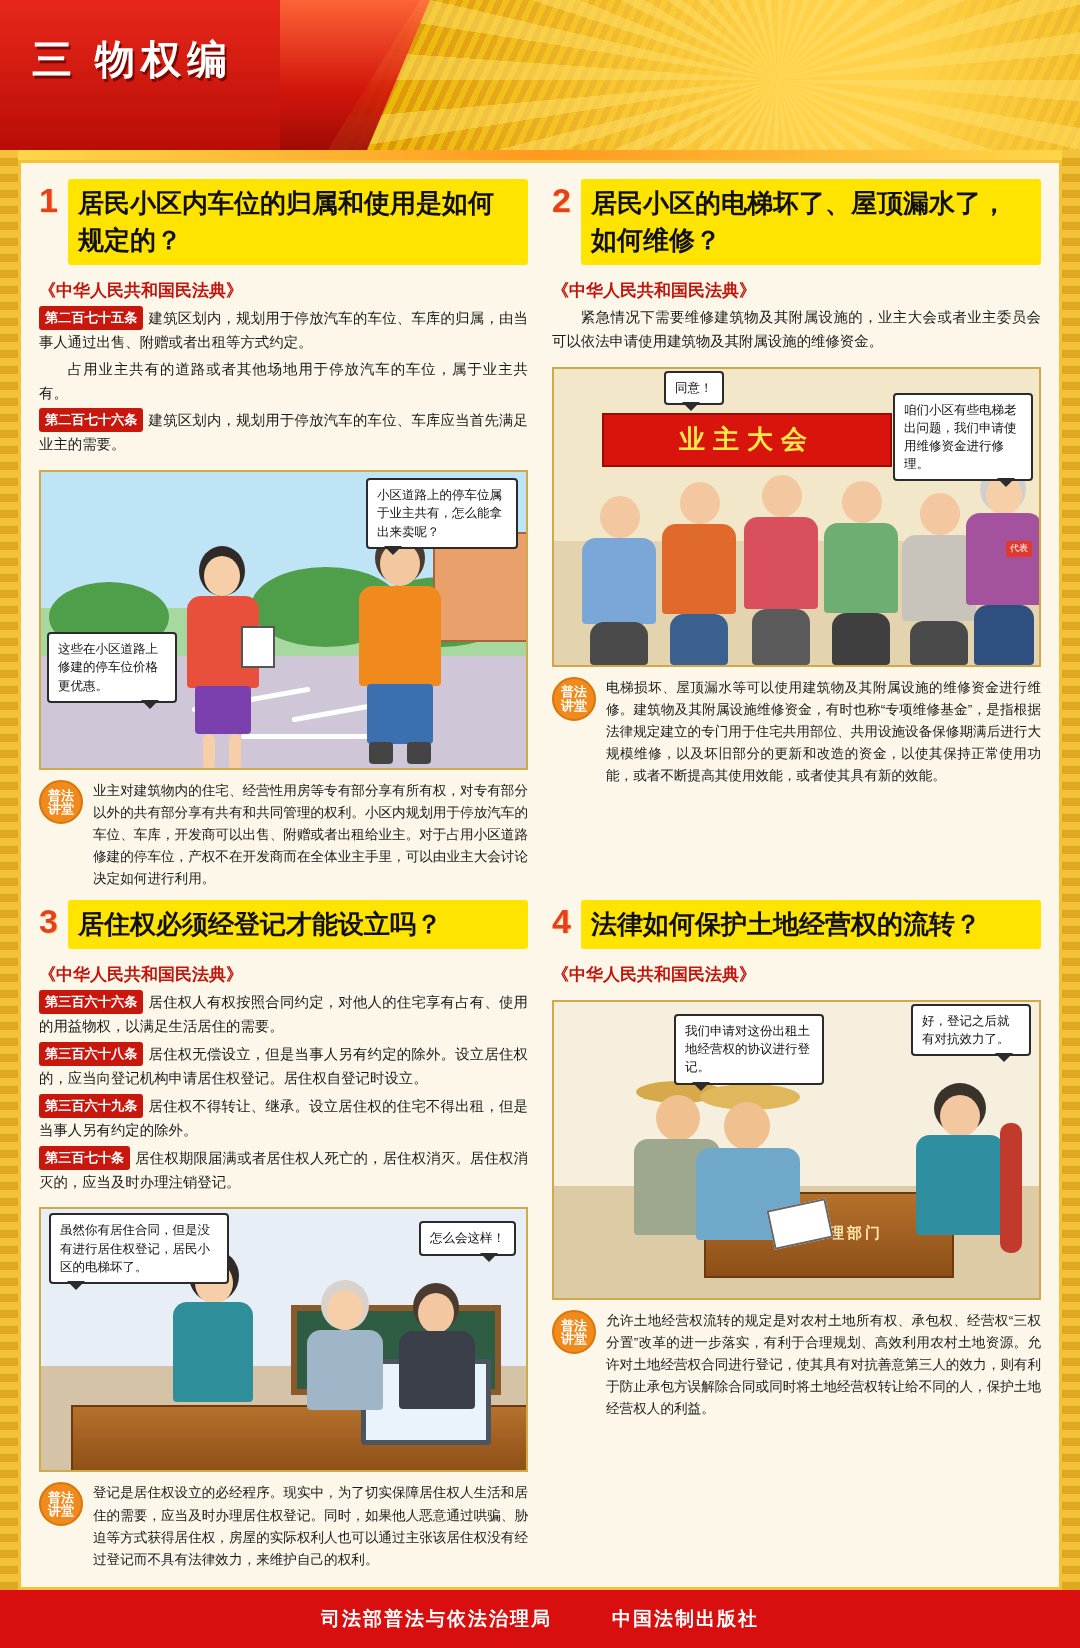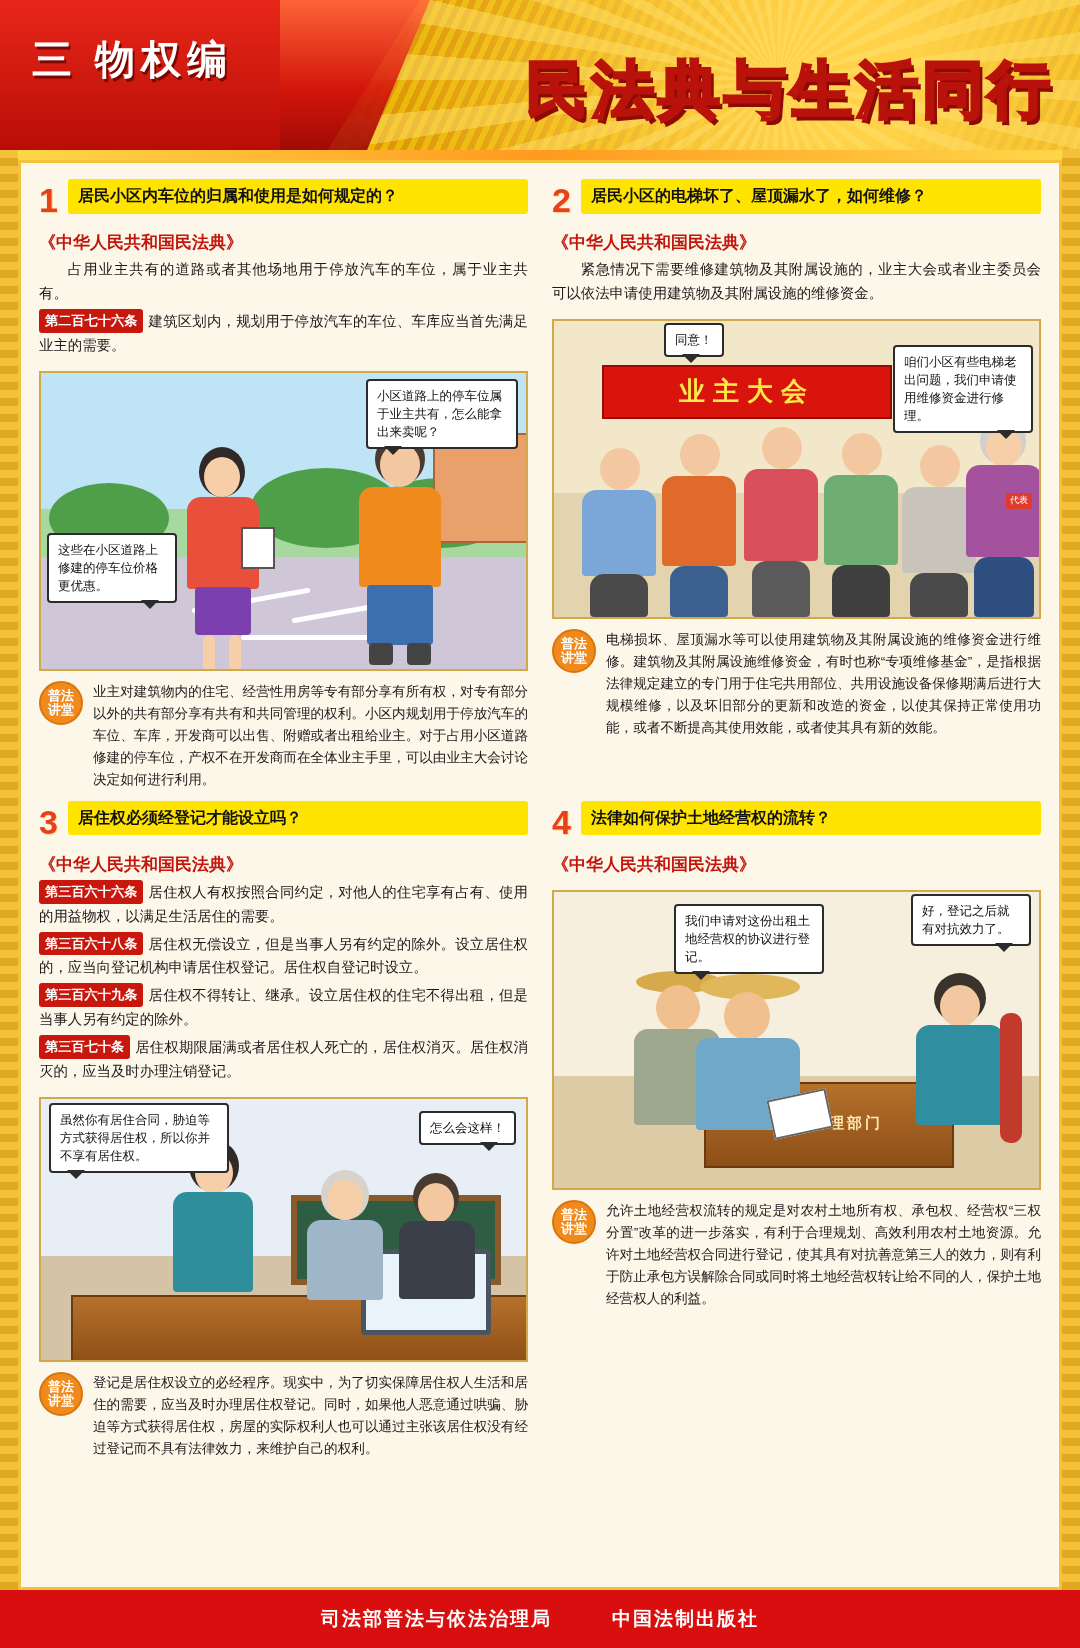--- a/index.html
+++ b/index.html
@@ -75,21 +75,21 @@
 
   
   .qhead { display:flex; align-items:flex-start; gap:10px; margin-bottom:6px; }
   .qnum {
     font-size:34px; font-weight:bold; color:#e8411a;
     line-height:1; padding-top:4px; flex:0 0 auto;
     text-shadow:1px 1px 0 #ffd9a0;
   }
   .qtitle {
     background:#ffe400;
-    color:#111; font-weight:bold; font-size:16px; line-height:1.42;
+    color:#111; font-weight:bold; font-size:26px; line-height:1.42;
     padding:6px 10px; border-radius:3px; flex:1;
   }
 
   
   .lawsrc {
     color:#c2150c; font-weight:bold; font-size:17px;
     margin:8px 0 4px 0;
   }
   .lawbody { font-size:14.4px; line-height:1.66; color:#1a1a1a; text-align:justify; }
   .lawbody p { margin:0 0 3px 0; }
@@ -178,36 +178,36 @@
   .side-edge-l{ left:0; } .side-edge-r{ right:0; }
 </style>
 </head>
 <body>
 
 <div class="banner">
   <div class="banner-rays"></div>
   <div class="red-drape"></div>
   <div class="drape-fold"></div>
   <div class="section-label">三 物权编</div>
-  <div class="banner-title">民法典与生活同行</div>
 </div>
 <div class="banner-bottom-stripe"></div>
 <div class="side-edge-l"></div>
 <div class="side-edge-r"></div>
 
 <div class="sheet">
   <div class="grid">
 
     <div class="col">
       <div class="qhead">
         <div class="qnum">1</div>
         <div class="qtitle">居民小区内车位的归属和使用是如何规定的？</div>
       </div>
       <div class="lawsrc">《中华人民共和国民法典》</div>
       <div class="lawbody">
+        <p><span class="art">第二百七十五条</span><span>建筑区划内，规划用于停放汽车的车位、车库的归属，由当事人通过出售、附赠或者出租等方式约定。</span></p>
         <p class="indent"><span>占用业主共有的道路或者其他场地用于停放汽车的车位，属于业主共有。</span></p>
         <p><span class="art">第二百七十六条</span><span>建筑区划内，规划用于停放汽车的车位、车库应当首先满足业主的需要。</span></p>
       </div>
 
       <div class="illus h1">
         <div class="bush" style="left:8px; top:110px; width:120px; height:70px;"></div>
         <div class="bush" style="left:210px; top:95px; width:150px; height:80px;"></div>
         <div class="bush" style="left:330px; top:105px; width:140px; height:70px;"></div>
         <div class="house" style="left:392px; top:60px; width:96px; height:110px;"></div>
         <div class="road-line" style="left:150px; top:225px; width:120px; transform:rotate(-10deg);"></div>
@@ -333,21 +333,21 @@
           <div class="head" style="left:22px; top:0px; width:48px; height:50px; background:#d8d2cb;"></div>
           <div class="head" style="left:28px; top:10px; width:36px; height:40px; background:#f6cfa8;"></div>
           <div class="body" style="left:8px; top:50px; width:76px; height:80px; background:#9fb6c9;"></div>
         </div>
         <div class="fig" style="left:350px; bottom:62px; width:96px; height:125px;">
           <div class="head" style="left:22px; top:0px; width:46px; height:48px; background:#4a3a30;"></div>
           <div class="head" style="left:27px; top:10px; width:36px; height:40px; background:#f3c79f;"></div>
           <div class="body" style="left:8px; top:48px; width:76px; height:78px; background:#3a3f4a;"></div>
         </div>
 
-        <div class="bubble tail-bl" style="left:8px; top:4px; max-width:180px;">虽然你有居住合同，胁迫等方式获得居住权，所以你并不享有居住权。</div>
+        <div class="bubble tail-bl" style="left:8px; top:4px; max-width:180px;">虽然你有居住合同，但是没有进行居住权登记，居民小区的电梯坏了。</div>
         <div class="bubble tail-br" style="right:10px; top:12px; max-width:110px;">怎么会这样！</div>
       </div>
 
       <div class="comment">
         <div class="stamp">
           <span>普法</span>
           <span>讲堂</span>
         </div>
         <div class="comment-text">登记是居住权设立的必经程序。现实中，为了切实保障居住权人生活和居住的需要，应当及时办理居住权登记。同时，如果他人恶意通过哄骗、胁迫等方式获得居住权，房屋的实际权利人也可以通过主张该居住权没有经过登记而不具有法律效力，来维护自己的权利。</div>
       </div>

